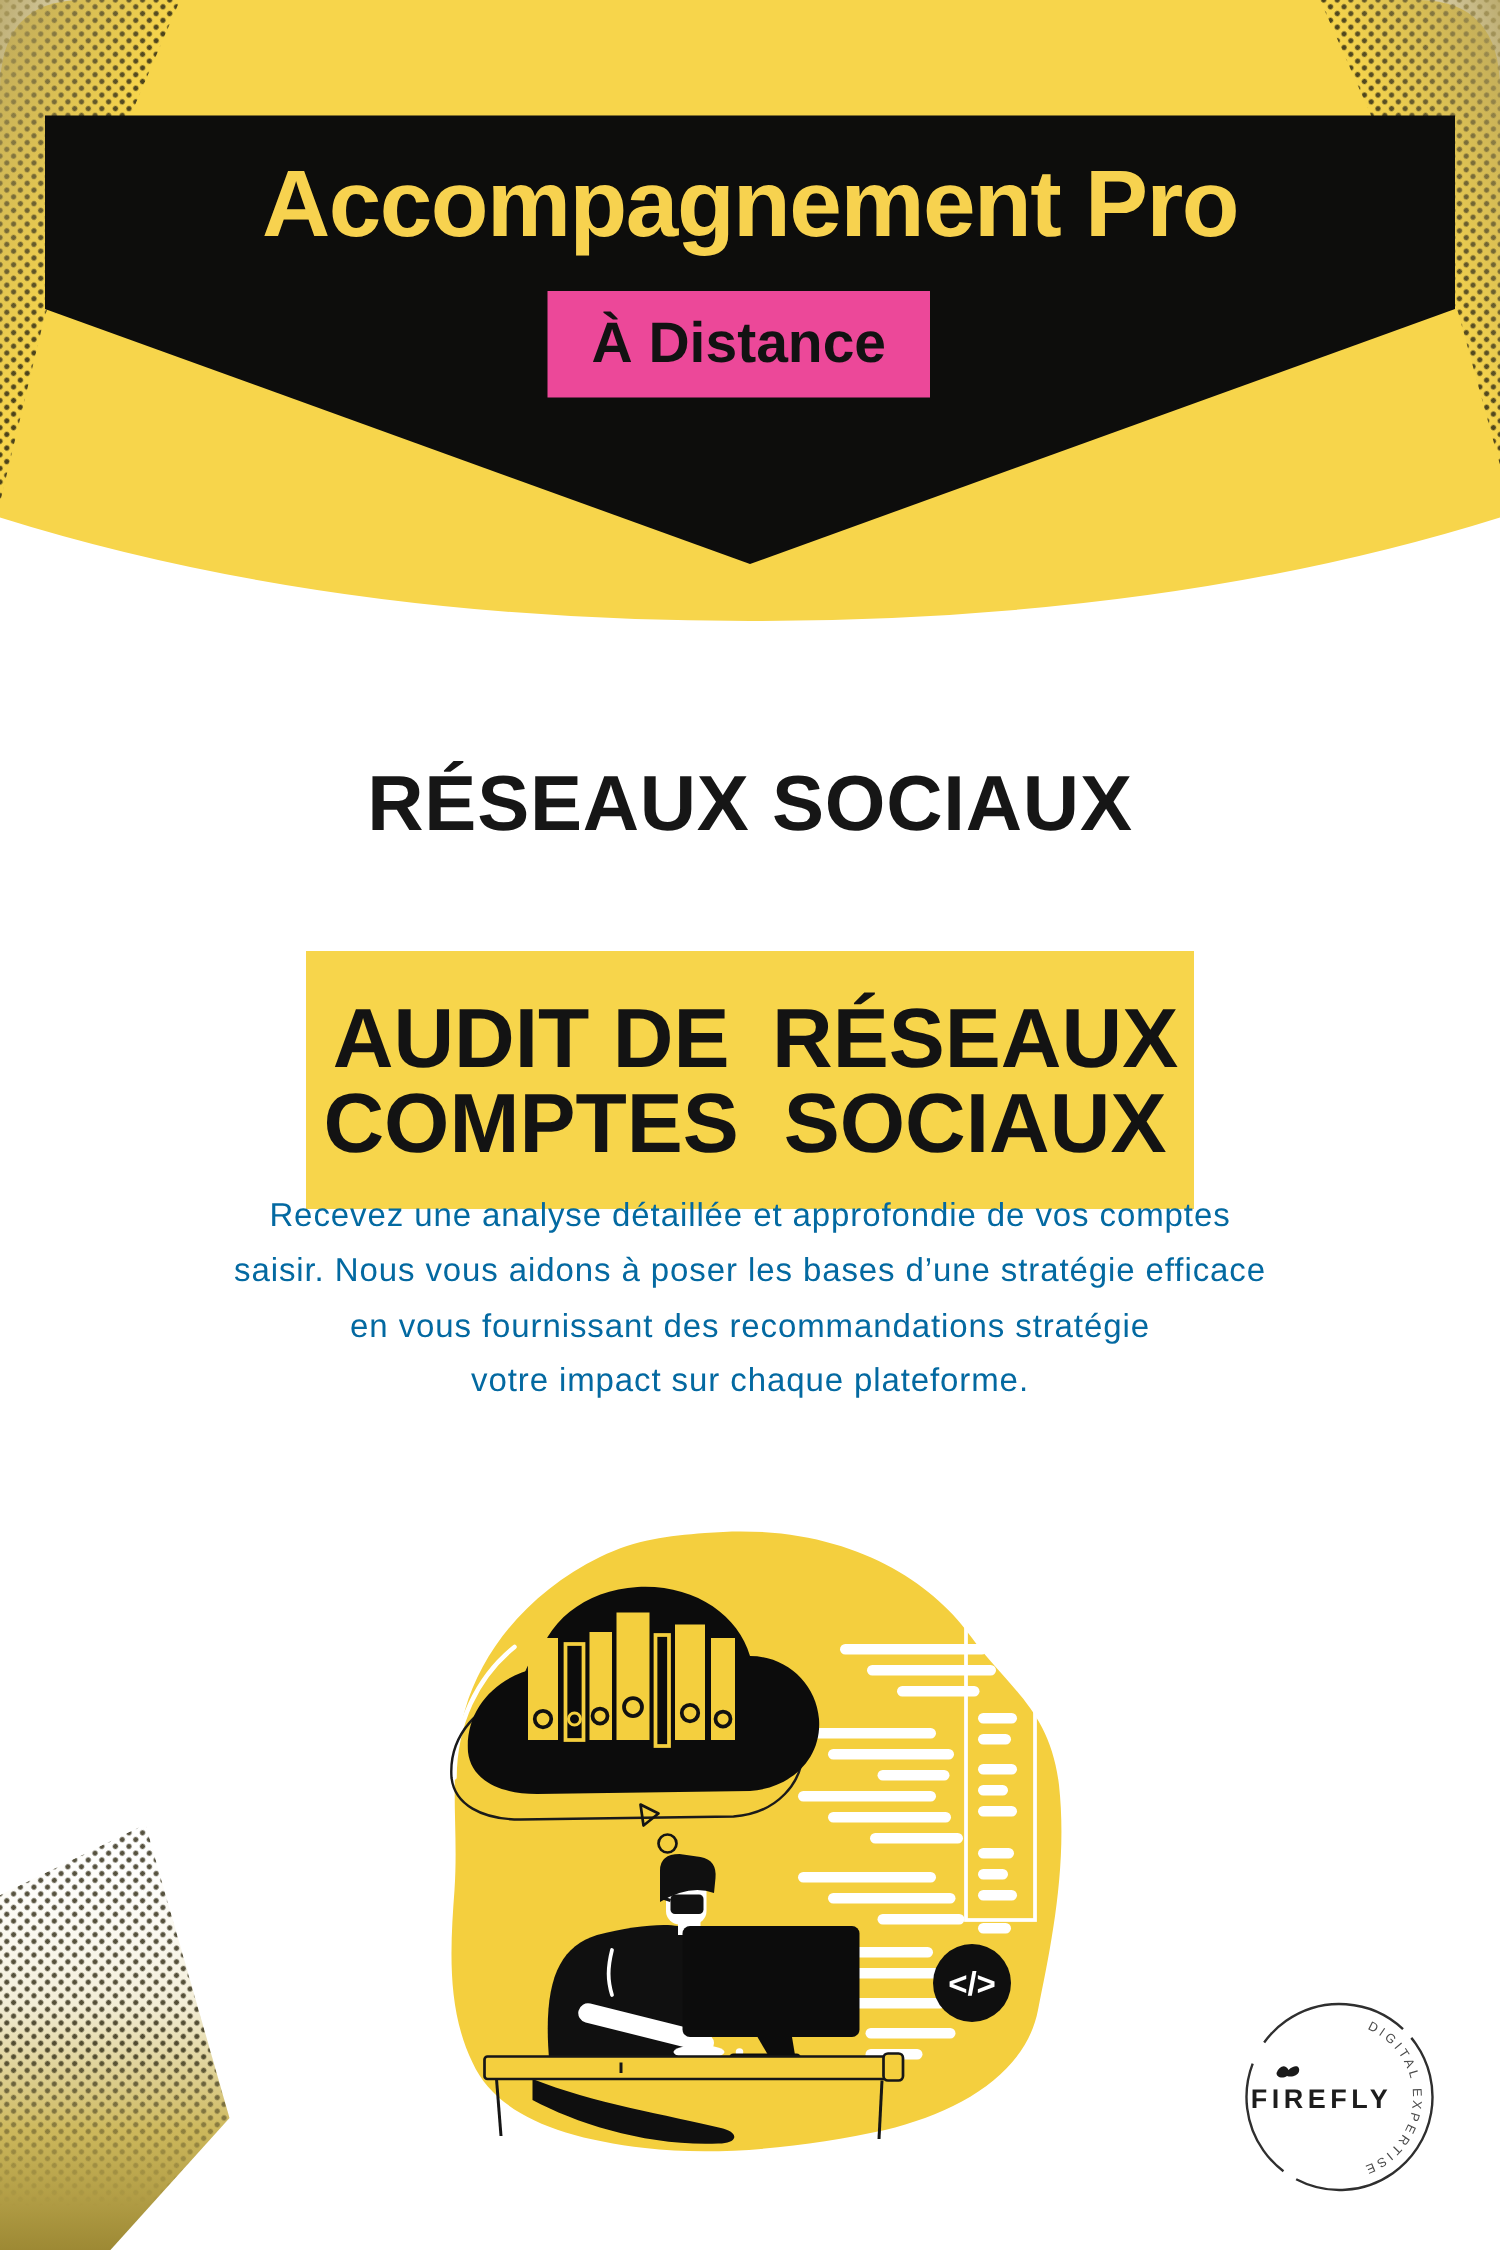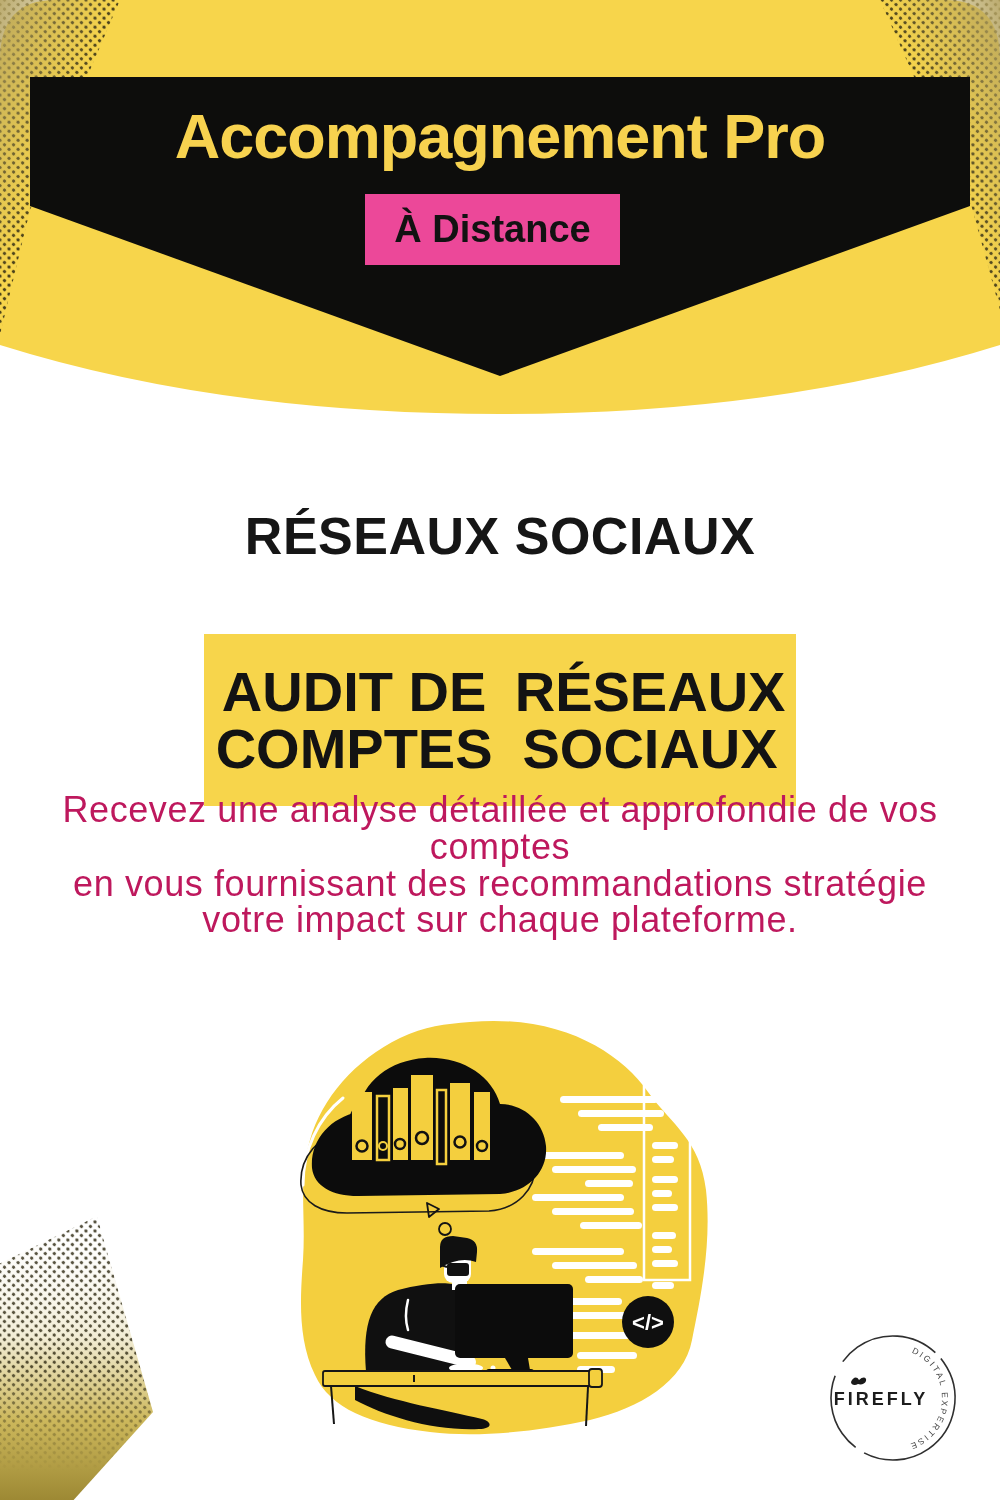--- a/index.html
+++ b/index.html
@@ -25,21 +25,21 @@
     font-size:52px;font-weight:700;color:#161616;letter-spacing:0.5px;
   }
   .highlight-box{
     left:204px;top:598px;width:592px;height:172px;background:#F7D54B;
     display:flex;flex-direction:row;align-items:center;justify-content:center;
     text-align:center;font-size:56px;font-weight:700;color:#131313;
     line-height:57px;letter-spacing:0px;margin-top:36px;
   }
   .paragraph{
     left:10px;right:10px;top:792px;text-align:center;
-    font-size:36px;line-height:36.8px;letter-spacing:0.6px;color:#be185d;
+    font-size:22px;line-height:36.8px;letter-spacing:0.6px;color:#0369a1;
   }
 </style>
 </head>
 <body>
 
 <div class="poster">
 
   <svg class="abs" style="left:0;top:0;" width="1000" height="430" viewBox="0 0 1000 430">
     <defs>
       <pattern id="ht" width="6.4" height="6.4" patternUnits="userSpaceOnUse" patternTransform="rotate(45)">
@@ -74,20 +74,21 @@
 
   <div class="abs kicker">RÉSEAUX SOCIAUX</div>
 
   <div class="abs highlight-box">
     <span>AUDIT DE COMPTES</span>
     <span>RÉSEAUX SOCIAUX</span>
   </div>
 
   <div class="abs paragraph">
     <div>Recevez une analyse détaillée et approfondie de vos comptes</div>
+    <div>saisir. Nous vous aidons à poser les bases d’une stratégie efficace</div>
     <div>en vous fournissant des recommandations stratégie</div>
     <div>votre impact sur chaque plateforme.</div>
   </div>
 
   <svg class="abs" style="left:290px;top:1010px;" width="430" height="480" viewBox="290 1010 430 480">
 
     <path fill="#F4CF3E" d="M470,1022 C560,1014 620,1052 648,1092 C672,1125 700,1140 706,1190
          C712,1245 700,1300 692,1340 C684,1382 640,1408 590,1420
          C540,1431 480,1438 430,1432 C370,1425 330,1408 315,1375
          C298,1340 300,1300 303,1260 C306,1215 298,1180 310,1140

